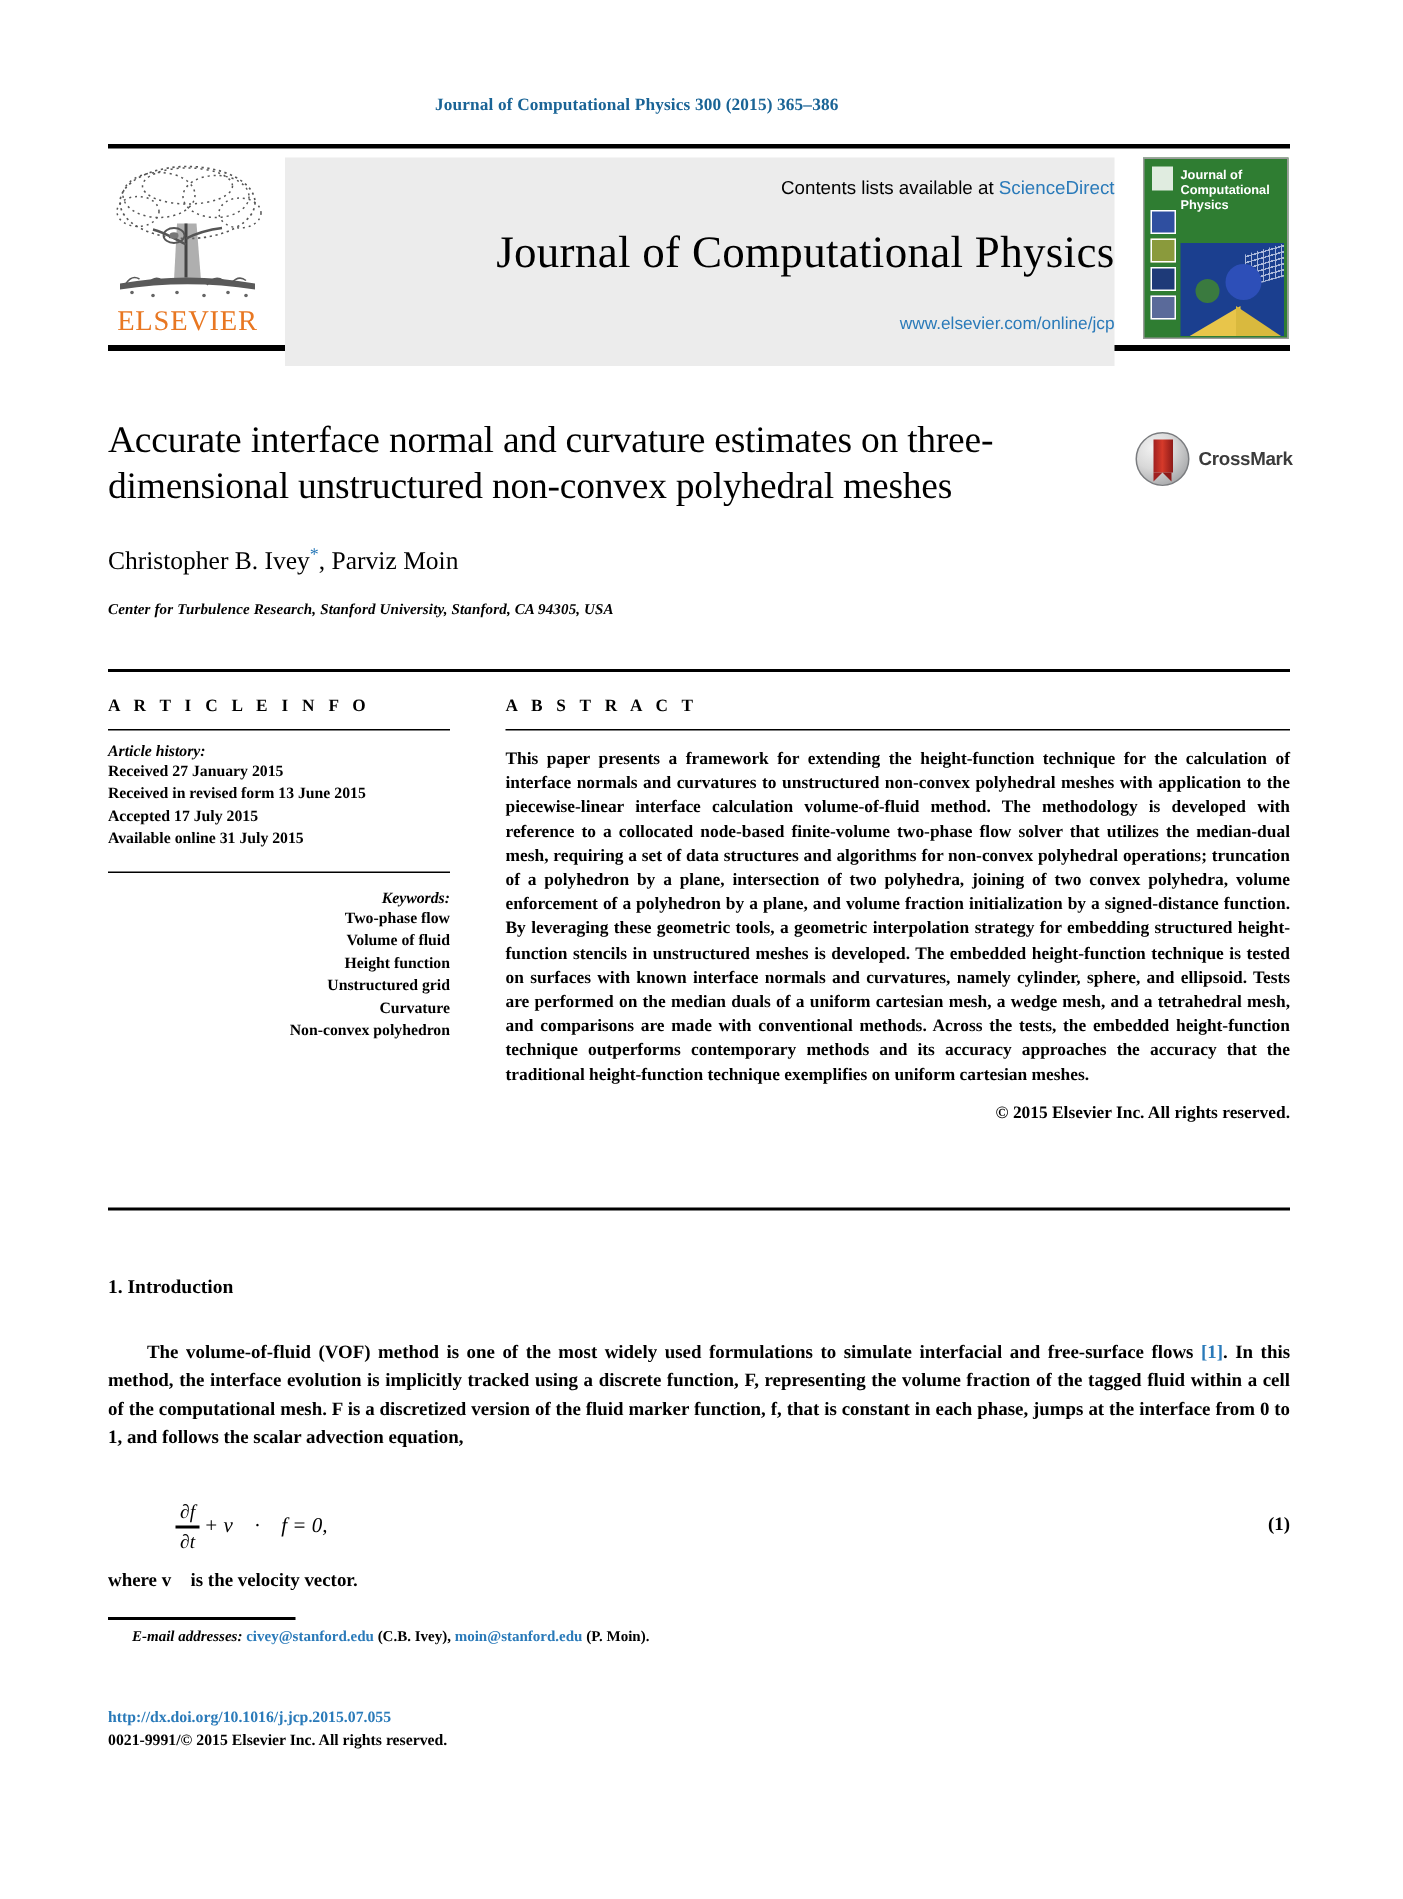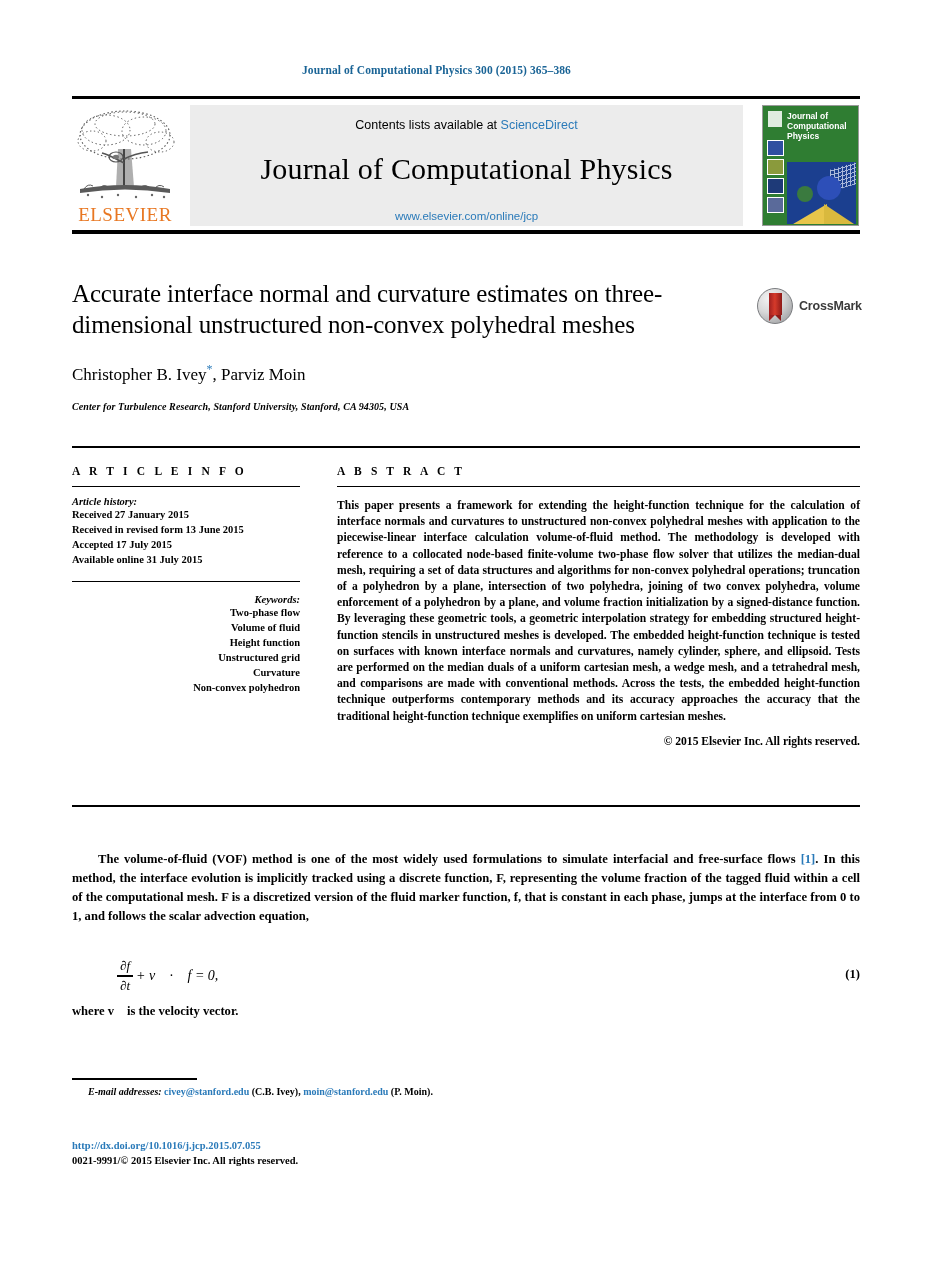--- a/index.html
+++ b/index.html
@@ -27,21 +27,20 @@
     position: absolute;
     top: 64px;
     left: 0;
     width: 849px;
     text-align: center;
     font-family: "Liberation Serif", serif;
     font-size: 11.5px;
     font-weight: bold;
     color: #1a6496;
     letter-spacing: .1px;
-    padding-left: 12px;
   }
 
   
   .rule-thick-top {
     position: absolute;
     left: 72px;
     top: 96px;
     width: 788px;
     height: 3px;
     background: #000;
@@ -83,23 +82,23 @@
     font-family: "Liberation Serif", serif;
     font-size: 19px;
     letter-spacing: .5px;
     color: #E87722;
   }
   .journal-banner {
     position: absolute;
     left: 118px;
     top: 2px;
     width: 553px;
-    height: 121px;
+    height: 139px;
     background: #ececec;
-    text-align: center;
+    text-align: right;
   }
   .contents-line {
     margin-top: 13px;
     font-family: "Liberation Sans", sans-serif;
     font-size: 12.5px;
     color: #000;
   }
   .contents-line .sd {
     color: #2a7ab9;
   }
@@ -569,20 +568,21 @@
   <div class="abs-col">
     <div class="sec-head">A B S T R A C T</div>
     <div class="thin-rule"></div>
     <div class="abs-body">This paper presents a framework for extending the height-function technique for the calculation of interface normals and curvatures to unstructured non-convex polyhedral meshes with application to the piecewise-linear interface calculation volume-of-fluid method. The methodology is developed with reference to a collocated node-based finite-volume two-phase flow solver that utilizes the median-dual mesh, requiring a set of data structures and algorithms for non-convex polyhedral operations; truncation of a polyhedron by a plane, intersection of two polyhedra, joining of two convex polyhedra, volume enforcement of a polyhedron by a plane, and volume fraction initialization by a signed-distance function. By leveraging these geometric tools, a geometric interpolation strategy for embedding structured height-function stencils in unstructured meshes is developed. The embedded height-function technique is tested on surfaces with known interface normals and curvatures, namely cylinder, sphere, and ellipsoid. Tests are performed on the median duals of a uniform cartesian mesh, a wedge mesh, and a tetrahedral mesh, and comparisons are made with conventional methods. Across the tests, the embedded height-function technique outperforms contemporary methods and its accuracy approaches the accuracy that the traditional height-function technique exemplifies on uniform cartesian meshes.</div>
     <div class="abs-copy">© 2015 Elsevier Inc. All rights reserved.</div>
   </div>
 
   <div class="rule-med-2"></div>
 
   <div class="body-sec">
+    <div class="h2">1. Introduction</div>
 
     <p class="para indent"><span>The volume-of-fluid (VOF) method is one of the most widely used formulations to simulate interfacial and free-surface flows </span><span class="ref-link">[1]</span><span>. In this method, the interface evolution is implicitly tracked using a discrete function, F, representing the volume fraction of the tagged fluid within a cell of the computational mesh. F is a discretized version of the fluid marker function, f, that is constant in each phase, jumps at the interface from 0 to 1, and follows the scalar advection equation,</span></p>
 
     <div class="eqn-row">
       <div class="eqn">
         <span class="frac">
           <span class="num">∂f</span>
           <span class="bar"></span>
           <span class="den">∂t</span>
         </span>

